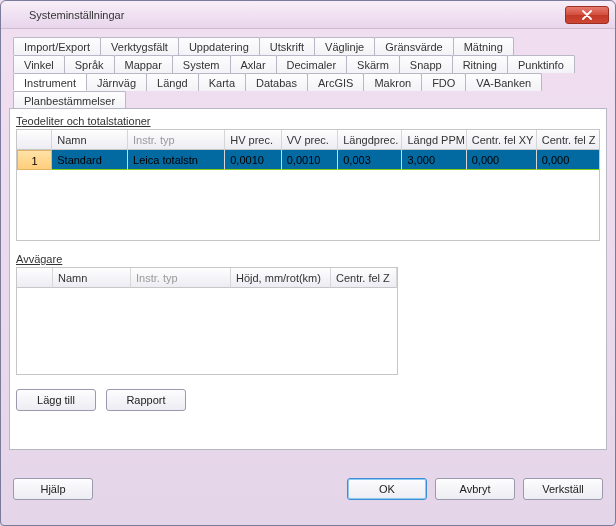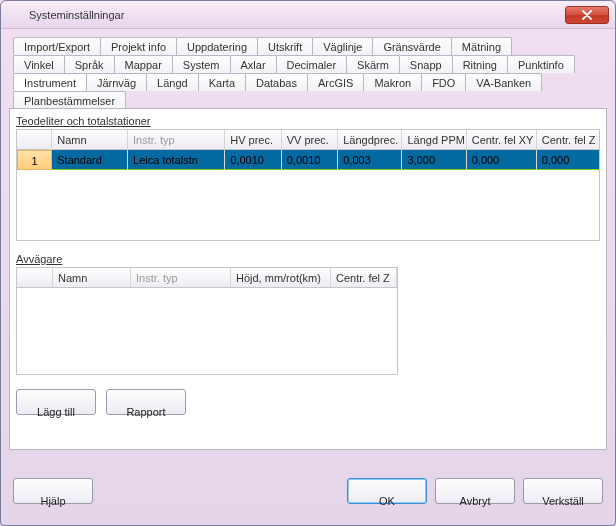--- a/index.html
+++ b/index.html
@@ -79,21 +79,21 @@
   .t1 .c6{width:66px;} .t1 .c7{width:72px;} .t1 .c8{width:64px;border-right:none;}
   .t1-wrap { height: 112px; overflow:hidden; border:1px solid #c6c6c6;}
   .t1-wrap .table{border:none;}
   .t2 .c0{width:36px;} .t2 .c1{width:78px;} .t2 .c2{width:100px;}
   .t2 .c3{width:100px;} .t2 .c4{width:66px;border-right:1px solid #d6d6d6;}
   .t2-wrap { height: 108px; overflow:hidden; border:1px solid #c6c6c6; width: 382px;}
   .t2-wrap .table{border:none;}
 
   .btnrow { display:flex; gap:10px; margin-top:14px;}
   .btn {
-    min-width: 80px; height: 22px; padding: 12px 10px;
+    min-width: 80px; height: 22px; padding: 0 10px;
     background: linear-gradient(to bottom,#fdfdfe,#ececf3);
     border: 1px solid #9a9aac; border-radius: 3px; cursor:pointer;
     color:#222; text-align:center; line-height:20px;
   }
   .btn.default { border: 1px solid #3a8fd6; box-shadow: 0 0 0 1px #8fc9f2 inset;}
   .footer {
     display:flex; justify-content: space-between; align-items: center;
     padding: 28px 4px 0 4px;
   }
   .footer-right { display:flex; gap:8px; }
@@ -106,21 +106,21 @@
   <div class="closebtn">
     <svg viewBox="0 0 10 10">
         <path d="M1 1 L9 9 M9 1 L1 9" stroke="#fff" stroke-width="1.8" stroke-linecap="round"></path>
       </svg>
   </div>
 </div>
 
 <div class="dialog-body">
   <div class="tabs" id="tabs">
       <div class="tab">Import/Export</div>
-      <div class="tab">Projekt info</div>
+      <div class="tab">Verktygsfält</div>
       <div class="tab">Uppdatering</div>
       <div class="tab">Utskrift</div>
       <div class="tab">Väglinje</div>
       <div class="tab">Gränsvärde</div>
       <div class="tab">Mätning</div>
       <div style="flex-basis: 100%; height: 0px;"></div>
       <div class="tab">Vinkel</div>
       <div class="tab">Språk</div>
       <div class="tab">Mappar</div>
       <div class="tab">System</div>

